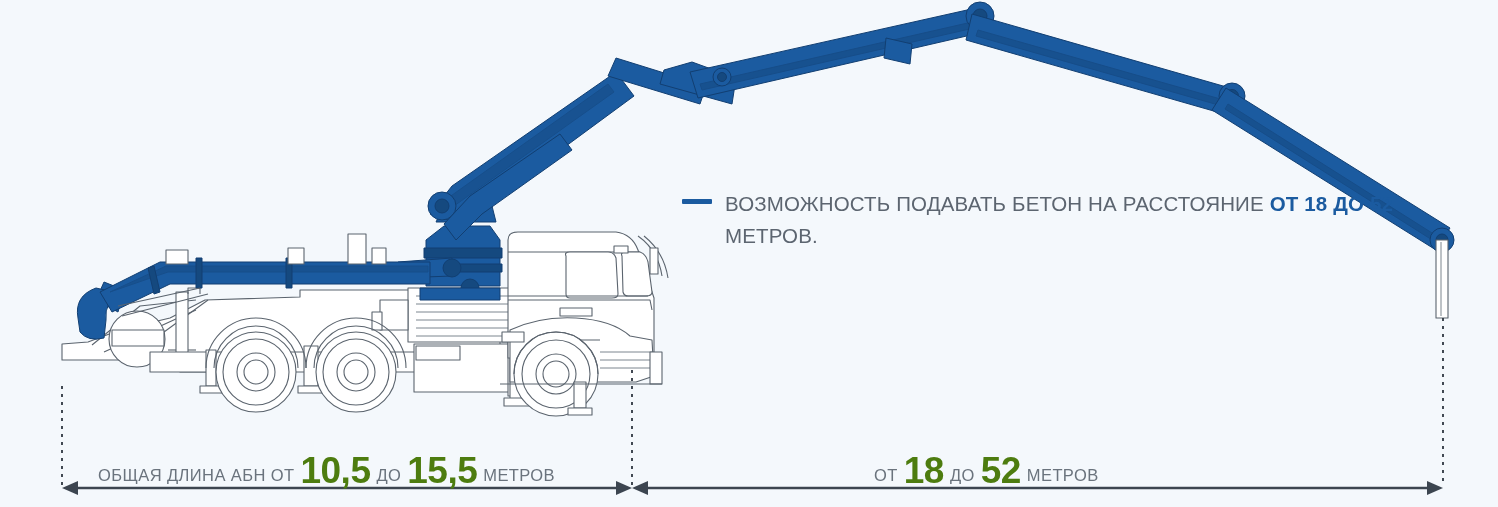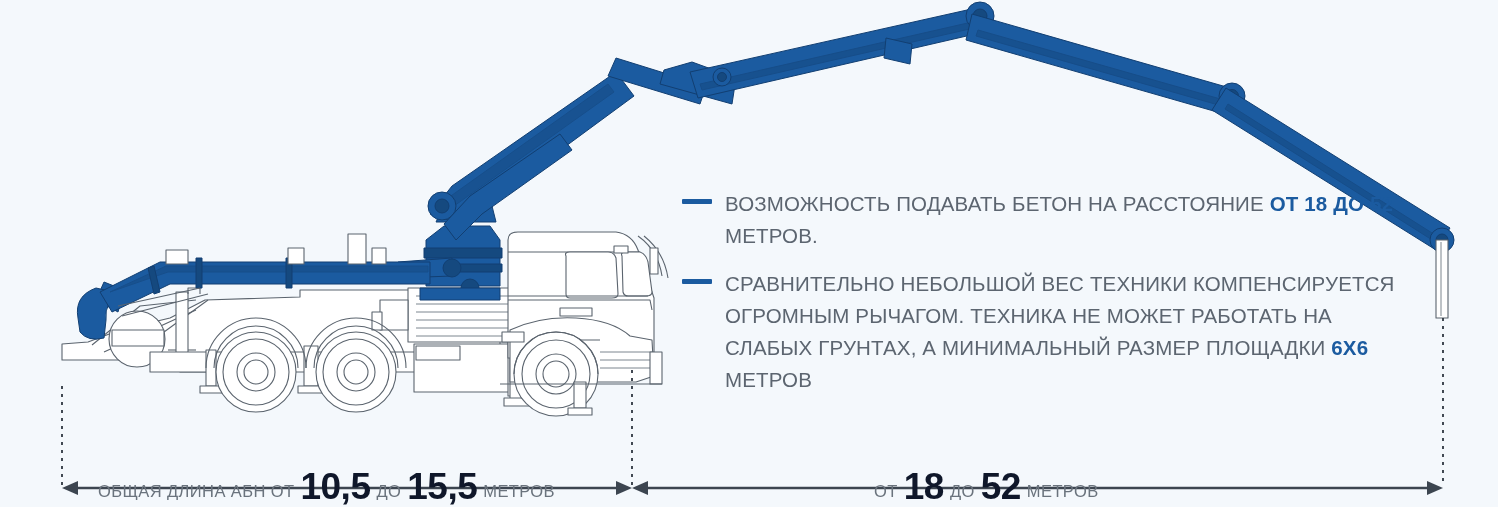--- a/index.html
+++ b/index.html
@@ -52,25 +52,25 @@
     position:absolute;
     white-space:nowrap;
     color:#6a737d;
     font-size:16.5px;
     letter-spacing:0.4px;
     text-transform:uppercase;
     display:flex;
     align-items:baseline;
   }
   .dim-label .big{
-    color:#0f172a;
+    color:#4d7c0f;
     font-weight:700;
     font-size:37px;
     letter-spacing:-0.5px;
-    margin:16px 6px;
+    margin:0 6px;
     position:relative;
     top:2px;
   }
   .dim-label .sm{font-weight:400;}
   #dim-left-label{left:98px;top:448px;}
   #dim-right-label{left:874px;top:448px;text-align:right;}
 </style>
 </head>
 <body>
 
@@ -285,26 +285,20 @@
 
   <div class="bullets">
 
     <div class="bullet-row">
       <span class="bullet-dash"></span>
       <div class="bullet-text">
         <span>ВОЗМОЖНОСТЬ ПОДАВАТЬ БЕТОН НА РАССТОЯНИЕ </span><b>ОТ 18 ДО 52</b><span> МЕТРОВ.</span>
       </div>
     </div>
 
-    <div class="bullet-row">
-      <span class="bullet-dash"></span>
-      <div class="bullet-text">
-        <span>СРАВНИТЕЛЬНО НЕБОЛЬШОЙ ВЕС ТЕХНИКИ КОМПЕНСИРУЕТСЯ ОГРОМНЫМ РЫЧАГОМ. ТЕХНИКА НЕ МОЖЕТ РАБОТАТЬ НА СЛАБЫХ ГРУНТАХ, А МИНИМАЛЬНЫЙ РАЗМЕР ПЛОЩАДКИ </span><b>6X6</b><span> МЕТРОВ</span>
-      </div>
-    </div>
 
   </div>
 
   <div class="dim-label" id="dim-left-label">
     <span class="sm">ОБЩАЯ ДЛИНА АБН ОТ</span>
     <span class="big">10,5</span>
     <span class="sm">ДО</span>
     <span class="big">15,5</span>
     <span class="sm">МЕТРОВ</span>
   </div>

